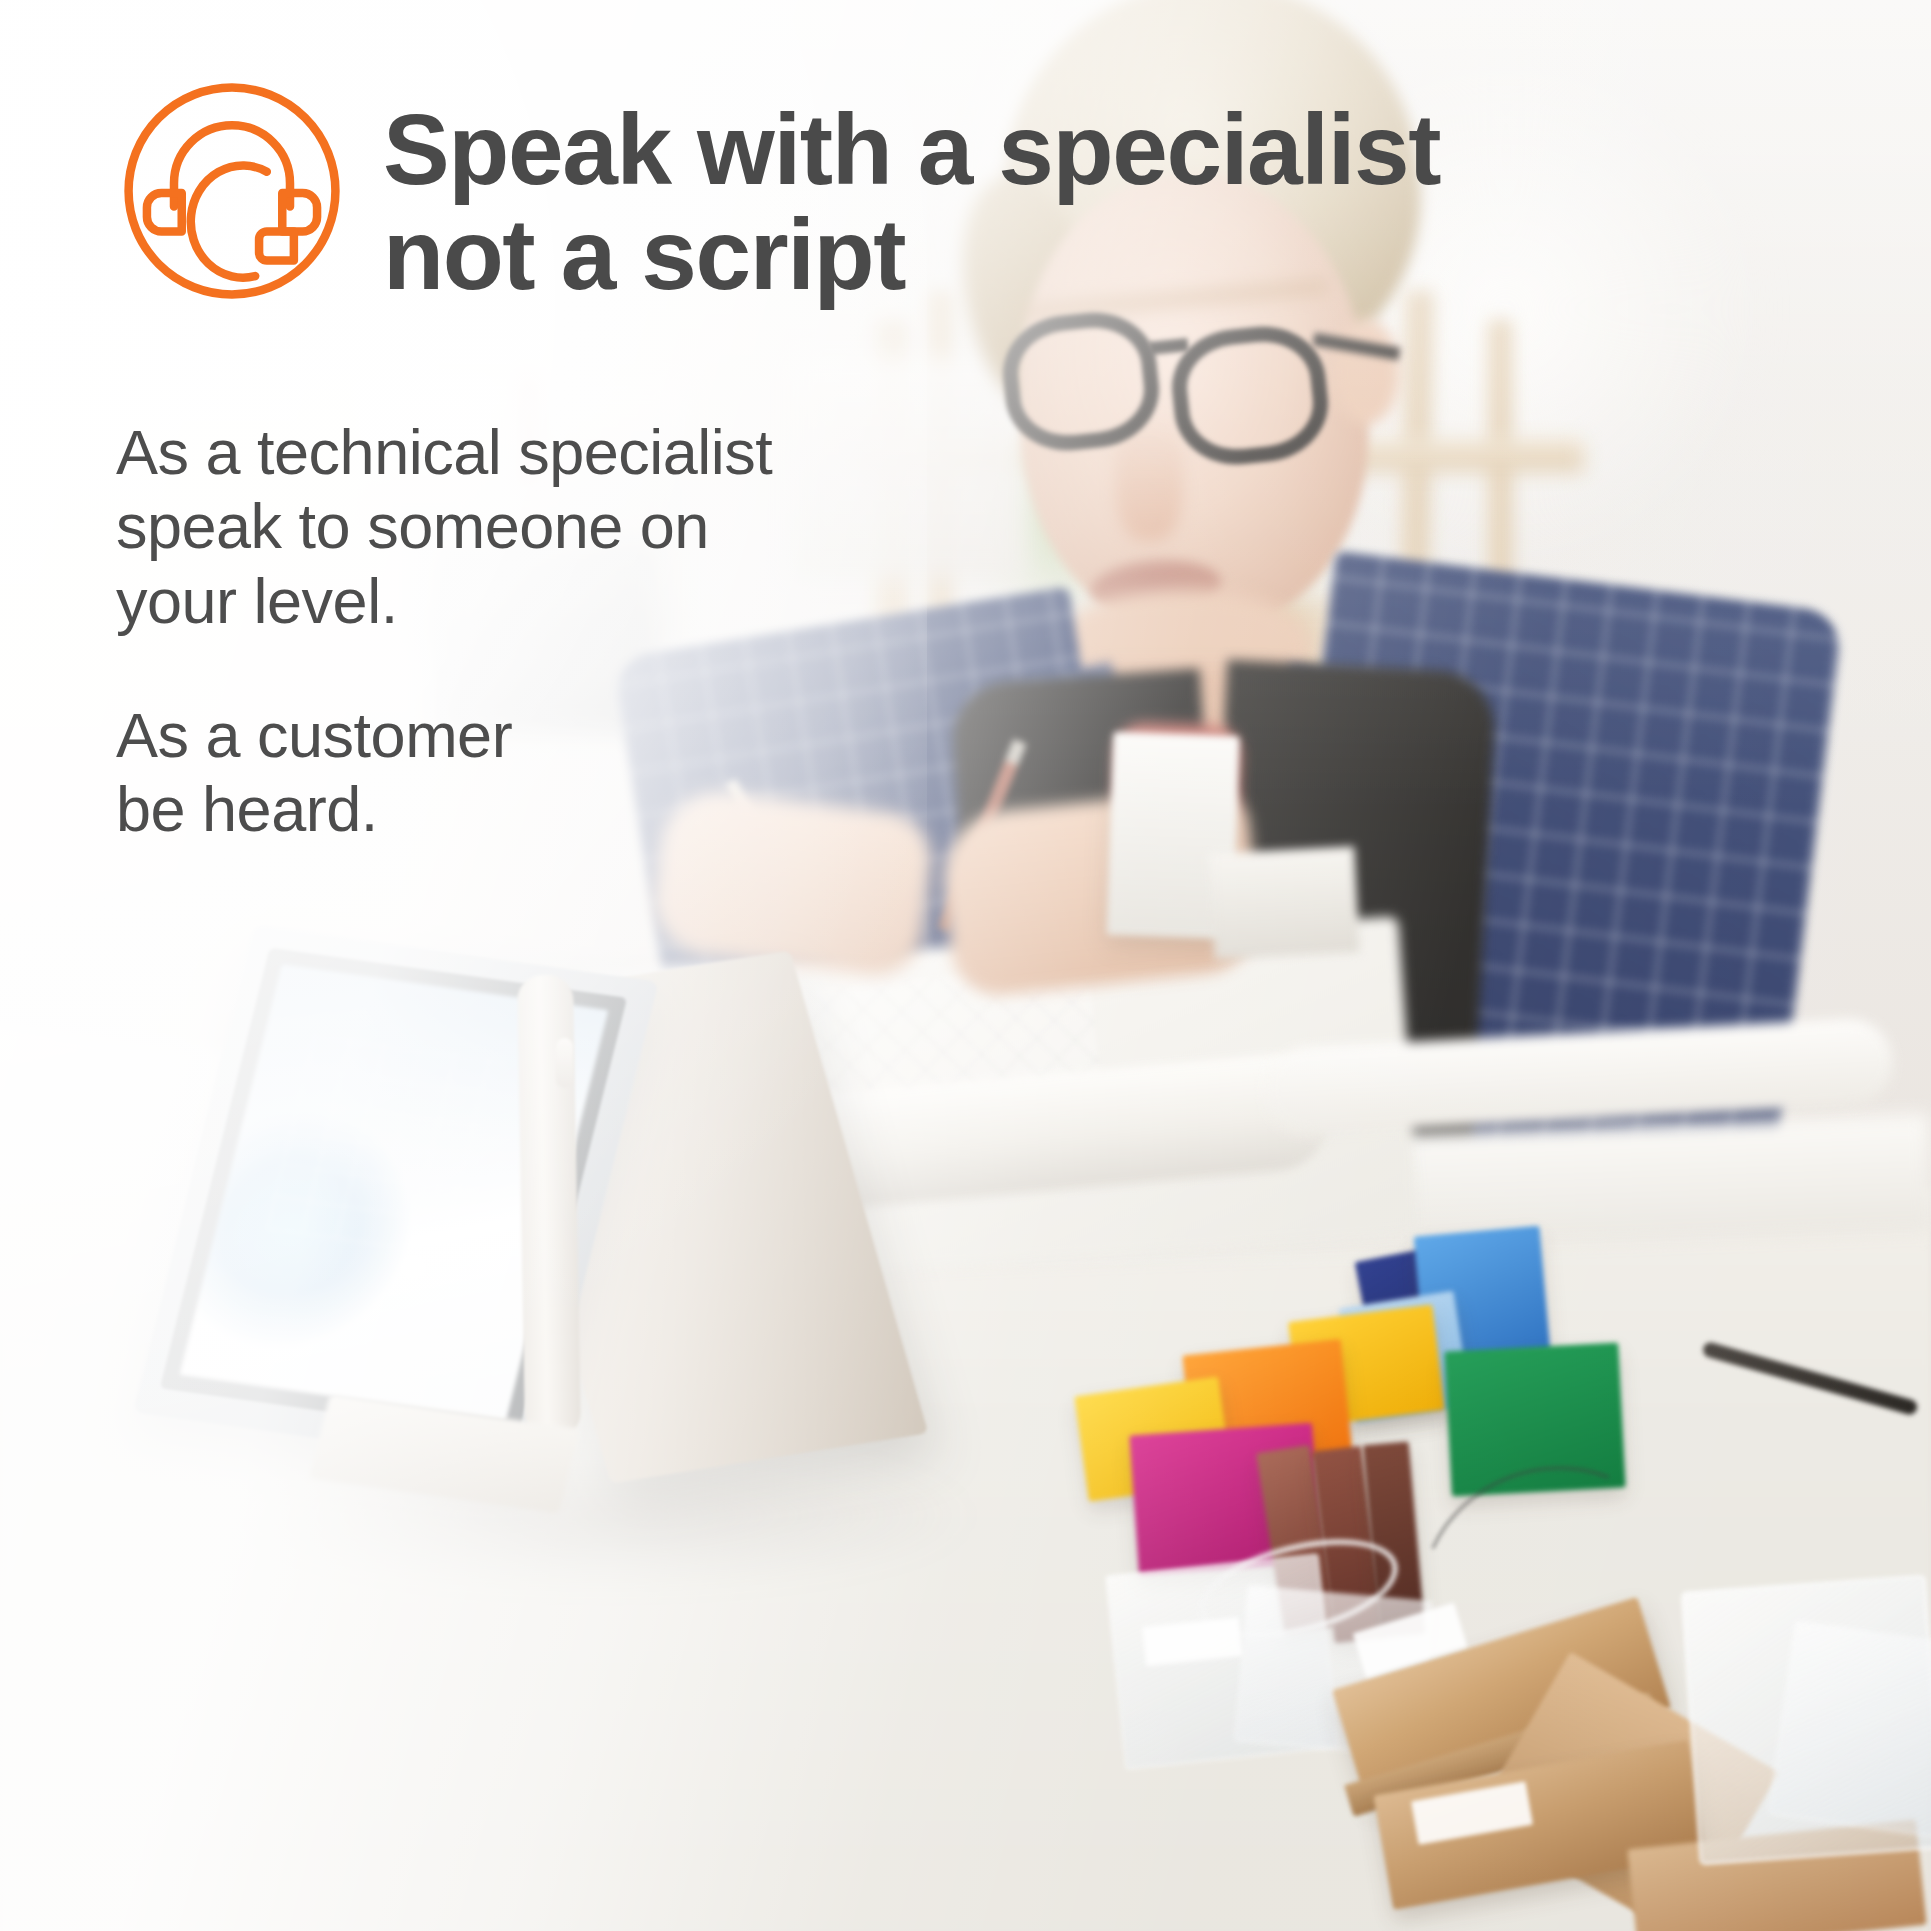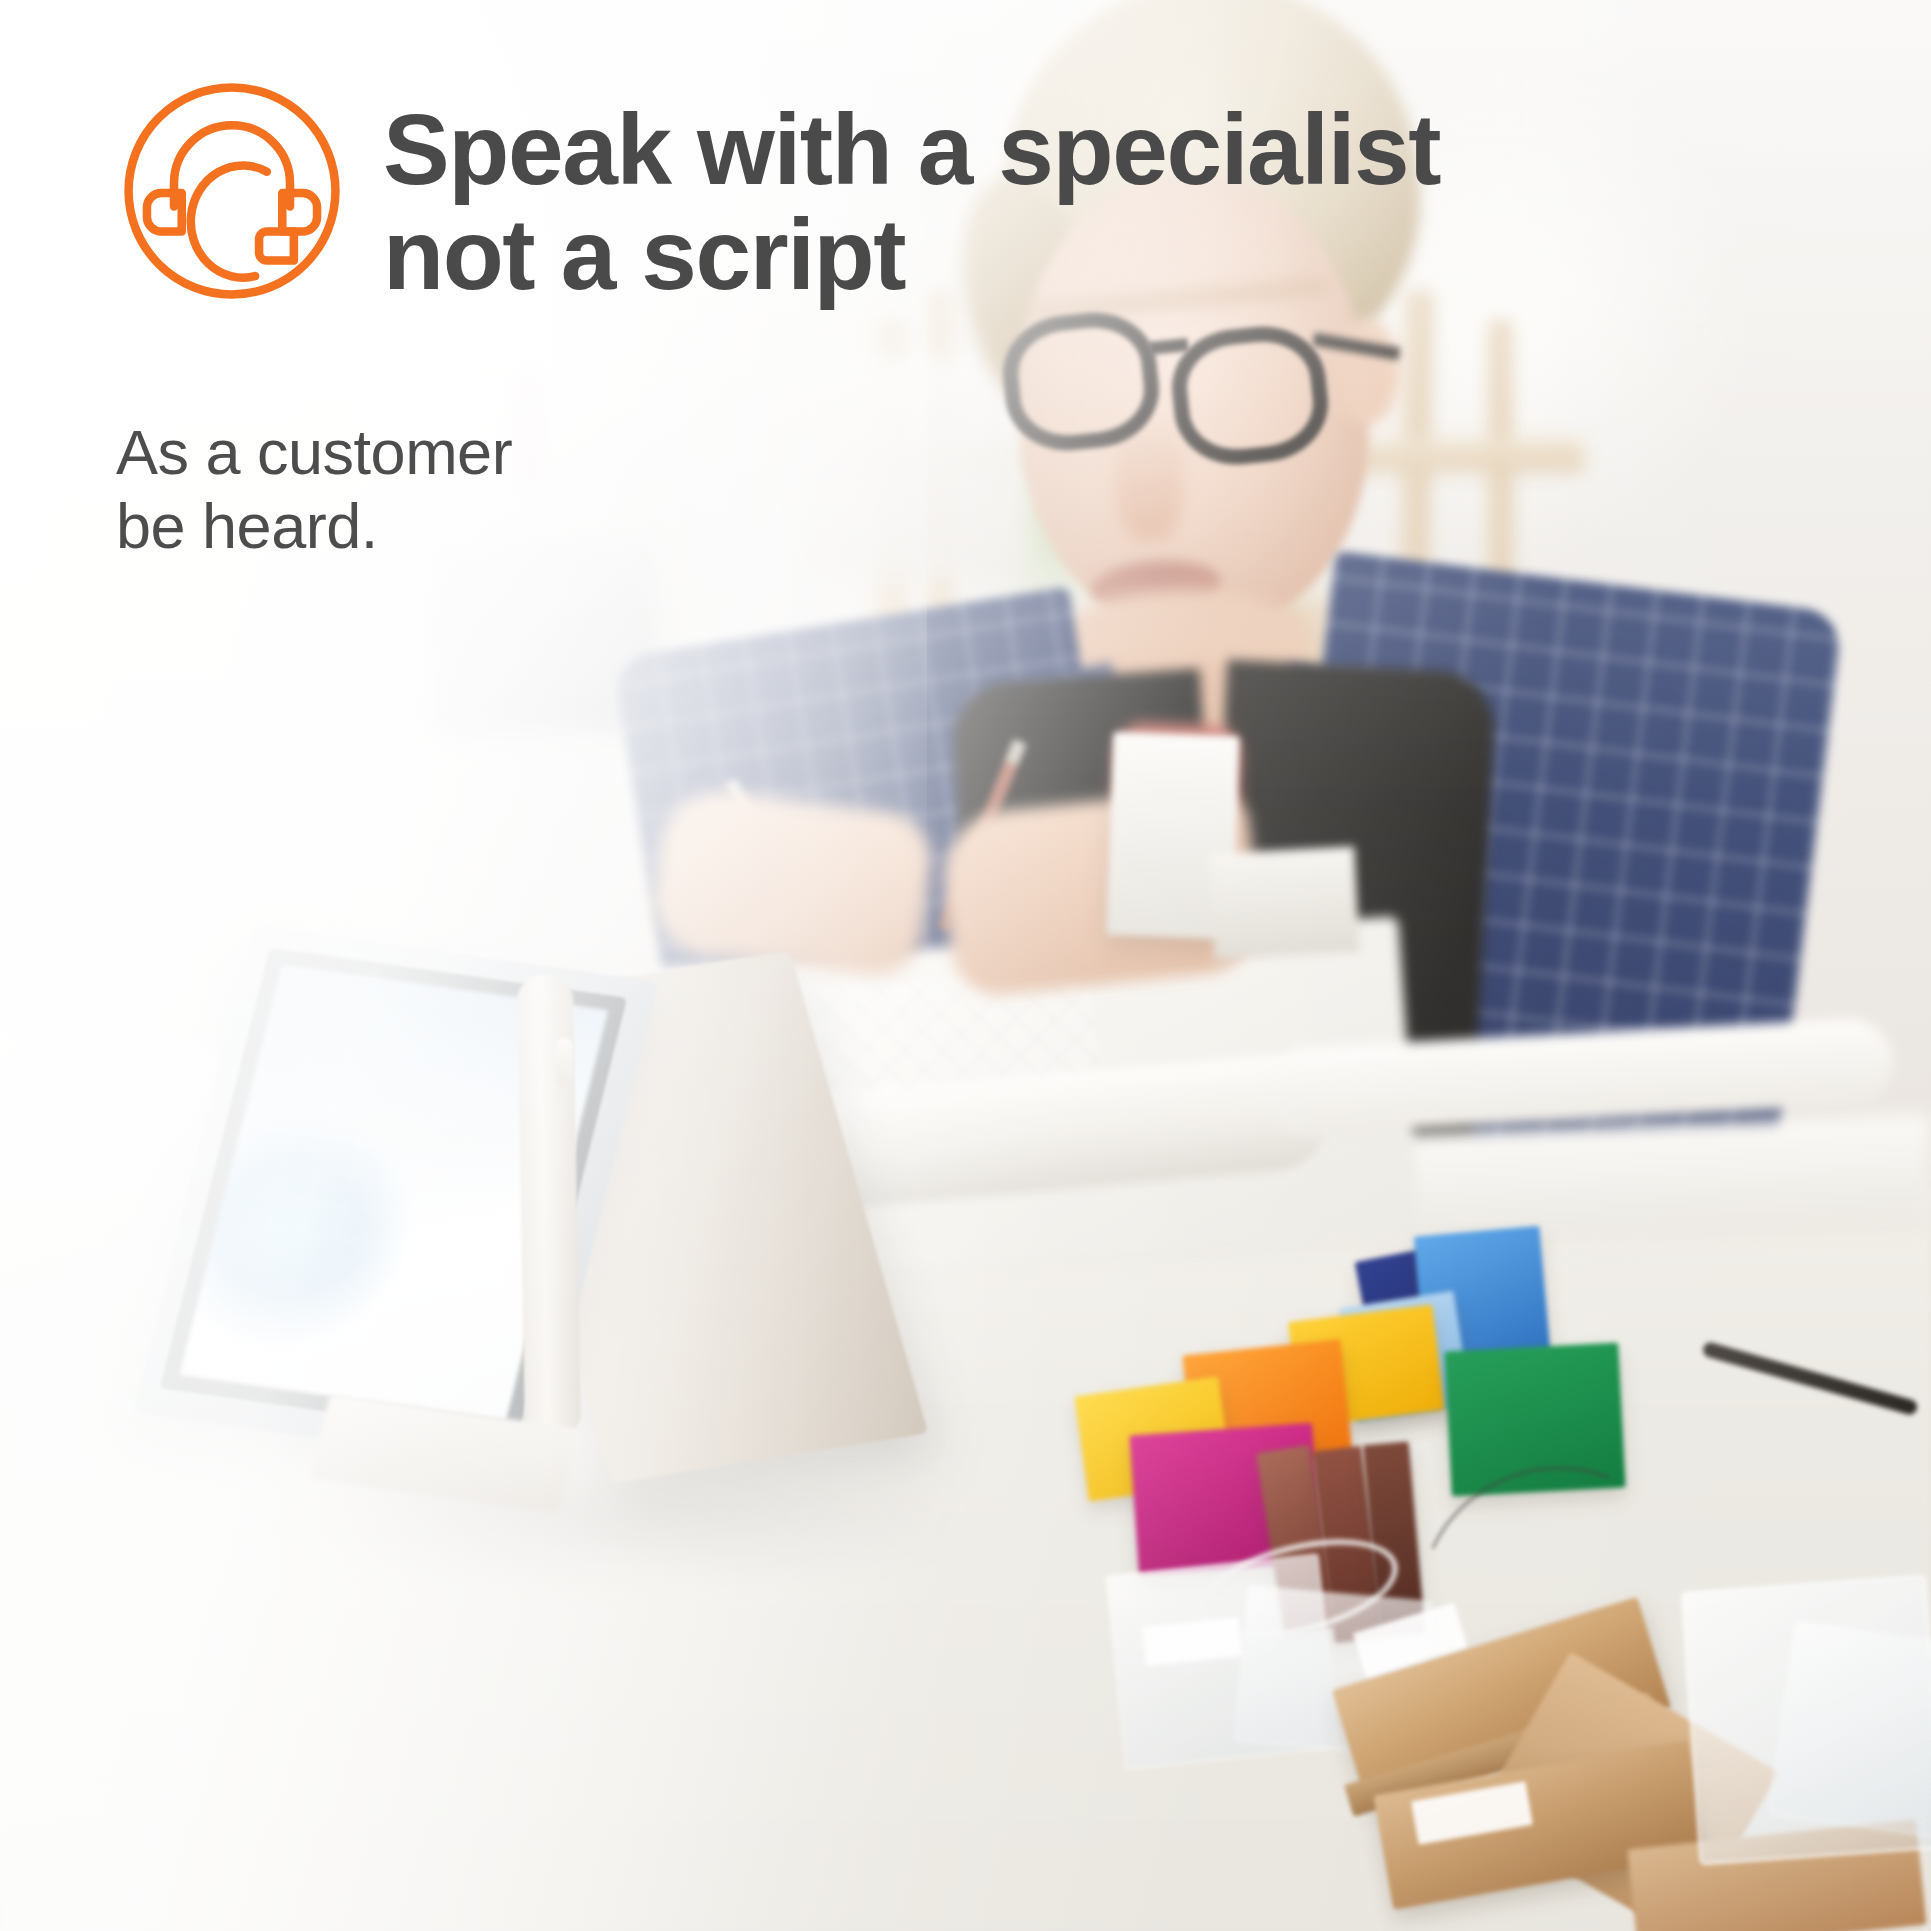--- a/index.html
+++ b/index.html
@@ -387,19 +387,22 @@
         </svg>
       </span>
 
       <h1 class="title">
         <span class="l1">Speak with a specialist</span>
         <span class="l2">not a script</span>
       </h1>
     </div>
 
     <div class="body">
+      <p class="para">As a technical specialist
+speak to someone on
+your level.</p>
       <p class="para">As a customer
 be heard.</p>
     </div>
 
   </div>
 </div>
 
 
 </body></html>

